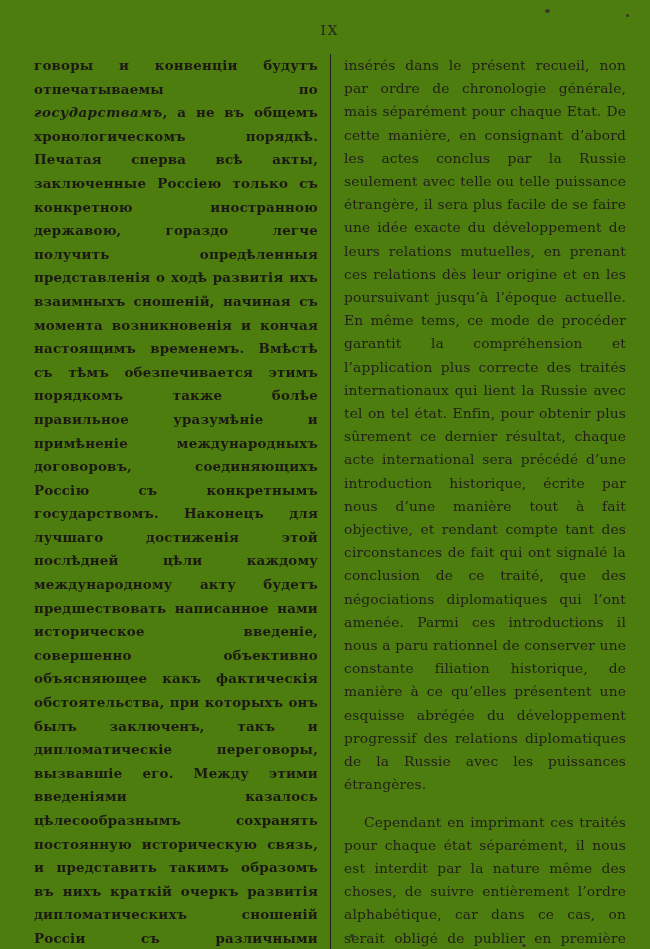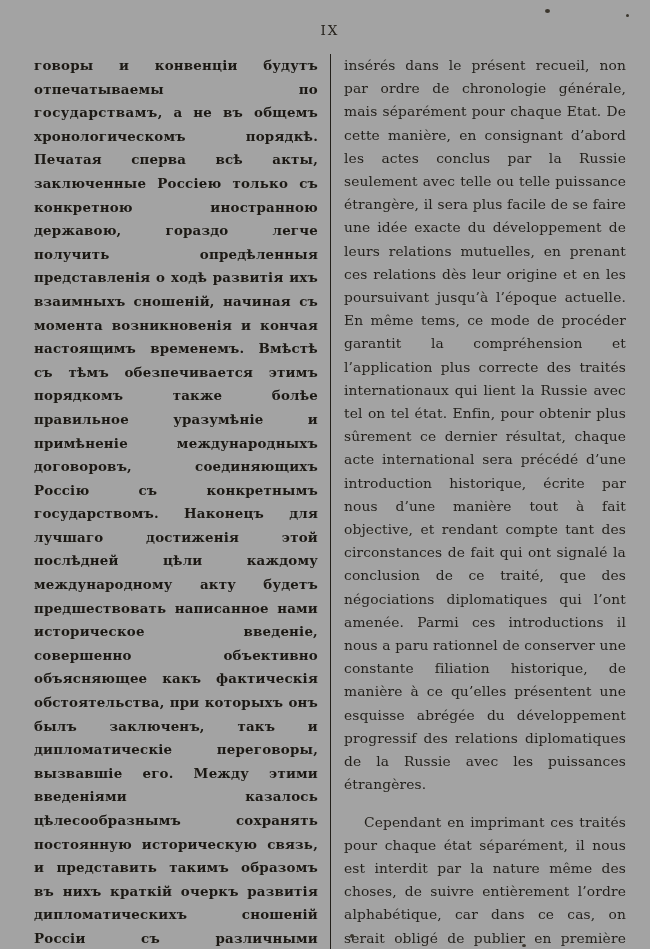--- a/index.html
+++ b/index.html
@@ -3,21 +3,21 @@
 <meta charset="utf-8">
 <style>
   html, body { margin: 0; padding: 0; }
   body { width: 650px; height: 949px; overflow: hidden; }
 
   .page {
     position: relative;
     width: 650px;
     height: 949px;
     box-sizing: border-box;
-    background: #a3a3a3;
+    background: #4d7c0f;
     color: #201d18;
     font-family: "DejaVu Serif", serif;
     padding: 12px 24px 0 34px;
   }
 
   .page-number {
     text-align: center;
     font-size: 13.5px;
     letter-spacing: 2px;
     color: #26221c;
@@ -53,21 +53,21 @@
     font-size: 13.8px;
     font-weight: normal;
     line-height: 23.2px;
     letter-spacing: 0.15px;
     color: #221f1a;
   }
 
   .para { margin: 0; }
   .para + .para { margin-top: 14px; }
   .para.indent { text-indent: 20px; }
-  .italic { letter-spacing: 0.5px; }
+  .italic { font-style: italic; letter-spacing: 0.5px; }
 
   .speck {
     position: absolute;
     background: #3b362d;
     border-radius: 50%;
   }
   .speck.s1 { left: 545px; top: 9px;  width: 5px; height: 4px; }
   .speck.s2 { left: 626px; top: 14px; width: 3px; height: 3px; }
   .speck.s3 { left: 350px; top: 934px; width: 4px; height: 4px; }
   .speck.s4 { left: 522px; top: 944px; width: 4px; height: 3px; }

